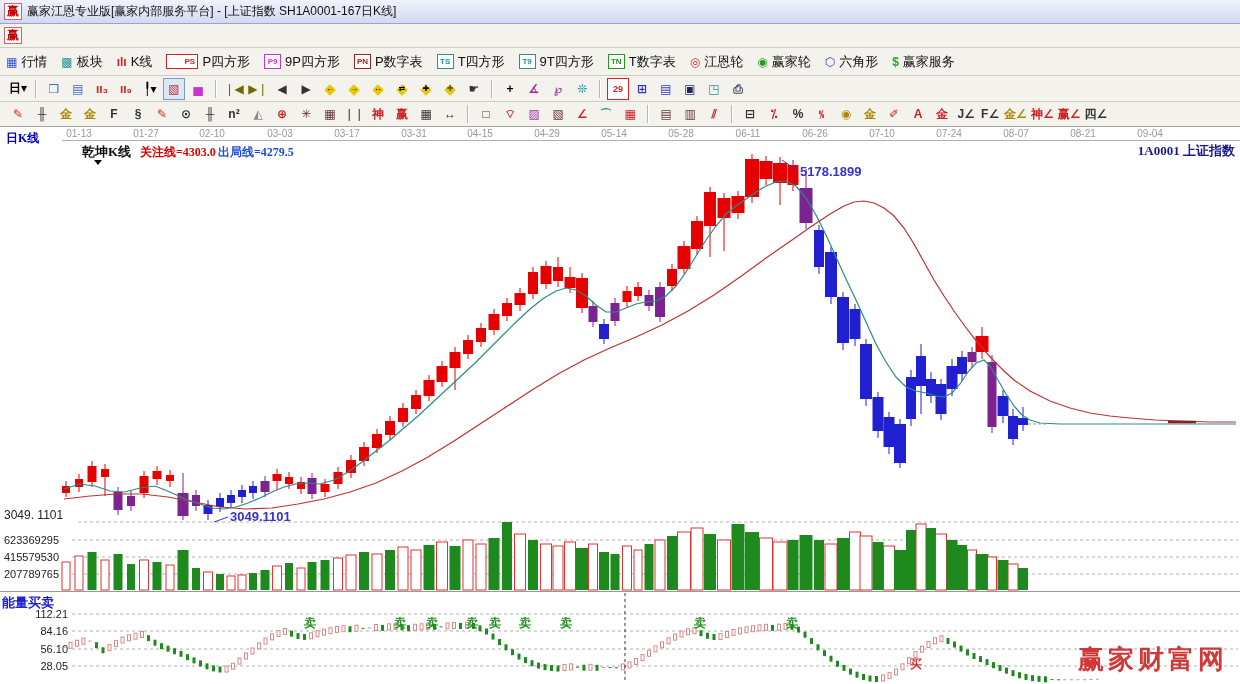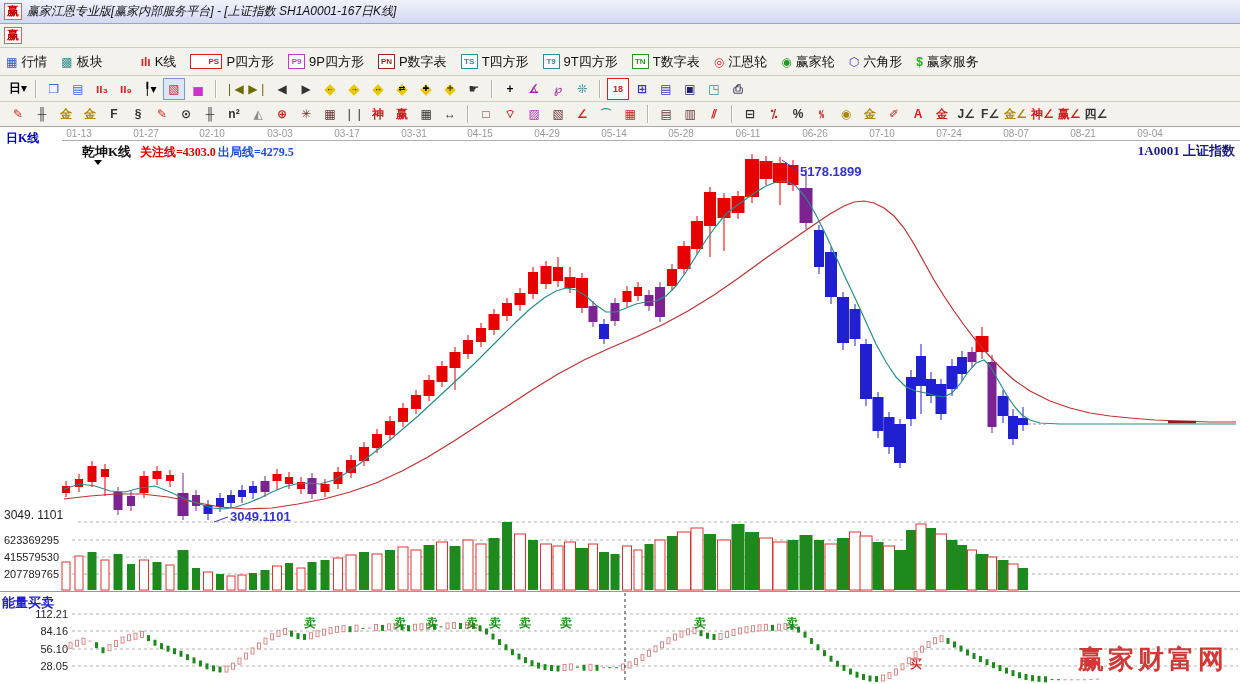--- a/index.html
+++ b/index.html
@@ -4,21 +4,21 @@
 <style>
   html,body{margin:0;padding:0;}
   body{width:1240px;height:684px;overflow:hidden;background:#fff;
        font-family:"Liberation Sans","DejaVu Sans",sans-serif;position:relative;}
   
   .titlebar{position:absolute;left:0;top:0;width:1240px;height:24px;
     background:linear-gradient(#f0f3fc,#d2d9f0);border-bottom:1px solid #9aa4c8;
     display:flex;align-items:center;box-sizing:border-box;}
   .app-logo{width:16px;height:15px;margin:0 5px 0 4px;color:#c00;font-weight:bold;
     font-size:12px;line-height:15px;text-align:center;border:1px solid #c66;background:#fff;}
-  .title-text{font-size:12px;color:#111;font-style:italic;}
+  .title-text{font-size:12px;color:#111;}
   .menubar{position:absolute;left:0;top:24px;width:1240px;height:24px;background:#f4f2ec;
     border-bottom:1px solid #d0cdc0;display:flex;align-items:center;box-sizing:border-box;}
   .menu-item{padding:3px 9px;font-size:13px;color:#111;cursor:default;}
   .toolbar{position:absolute;left:0;width:1240px;background:#f4f2ec;display:flex;
     align-items:center;box-sizing:border-box;padding-left:6px;}
   #tb1{top:48px;height:28px;border-bottom:1px solid #d0cdc0;}
   #tb2{top:76px;height:26px;border-bottom:1px solid #d0cdc0;}
   #tb3{top:102px;height:25px;border-bottom:1px solid #a9a69a;}
   .tb-item{display:flex;align-items:center;margin-right:14px;font-size:13px;color:#111;}
   .tb-item .glyph{margin-right:4px;font-size:12px;font-weight:bold;}
@@ -62,21 +62,21 @@
 <div class="toolbar" id="tb1">
     <div class="tb-item">
       <span class="glyph" style="color: rgb(51, 85, 204);">▦</span>
       <span>行情</span>
     </div>
     <div class="tb-item">
       <span class="glyph" style="color: rgb(42, 144, 144);">▩</span>
       <span>板块</span>
     </div>
     <div class="tb-item">
-      <span class="glyph" style="color: rgb(212, 34, 34); margin-left: 24px;">ılı</span>
+      <span class="glyph" style="color: rgb(212, 34, 34);">ılı</span>
       <span>K线</span>
     </div>
     <div class="tb-item">
       <span class="icon-box" style="border-color: rgb(212, 34, 34); color: rgb(212, 34, 34); padding-left: 16px;">PS</span>
       <span>P四方形</span>
     </div>
     <div class="tb-item">
       <span class="icon-box" style="border-color: rgb(204, 51, 204); color: rgb(204, 51, 204);">P9</span>
       <span>9P四方形</span>
     </div>
@@ -146,21 +146,21 @@
     <div class="tbtn diamond">
       <span>✛</span>
     </div>
     <div class="tbtn" style="color: rgb(51, 51, 51);">☛</div>
     <div class="tbsep"></div>
     <div class="tbtn" style="color: rgb(0, 0, 0);">+</div>
     <div class="tbtn" style="color: rgb(170, 34, 170);">∡</div>
     <div class="tbtn" style="color: rgb(170, 51, 170);">℘</div>
     <div class="tbtn" style="color: rgb(42, 144, 144);">❊</div>
     <div class="tbsep"></div>
-    <div class="tbtn" style="border: 1px solid rgb(212, 34, 34); font-size: 9px; background: rgb(255, 255, 255); color: rgb(212, 34, 34);">18</div>
+    <div class="tbtn" style="border: 1px solid rgb(212, 34, 34); font-size: 9px; background: rgb(255, 255, 255); color: rgb(212, 34, 34);">29</div>
     <div class="tbtn" style="color: rgb(51, 51, 204);">⊞</div>
     <div class="tbtn" style="color: rgb(51, 51, 204);">▤</div>
     <div class="tbtn" style="color: rgb(34, 34, 102);">▣</div>
     <div class="tbtn" style="color: rgb(42, 144, 144);">◳</div>
     <div class="tbtn" style="color: rgb(68, 68, 102);">⎙</div>
   </div>
 <div class="toolbar" id="tb3">
     <div class="tbtn" style="color: rgb(204, 34, 34);">✎</div>
     <div class="tbtn" style="color: rgb(51, 51, 51);">╫</div>
     <div class="tbtn" style="color: rgb(170, 136, 0);">金</div>

